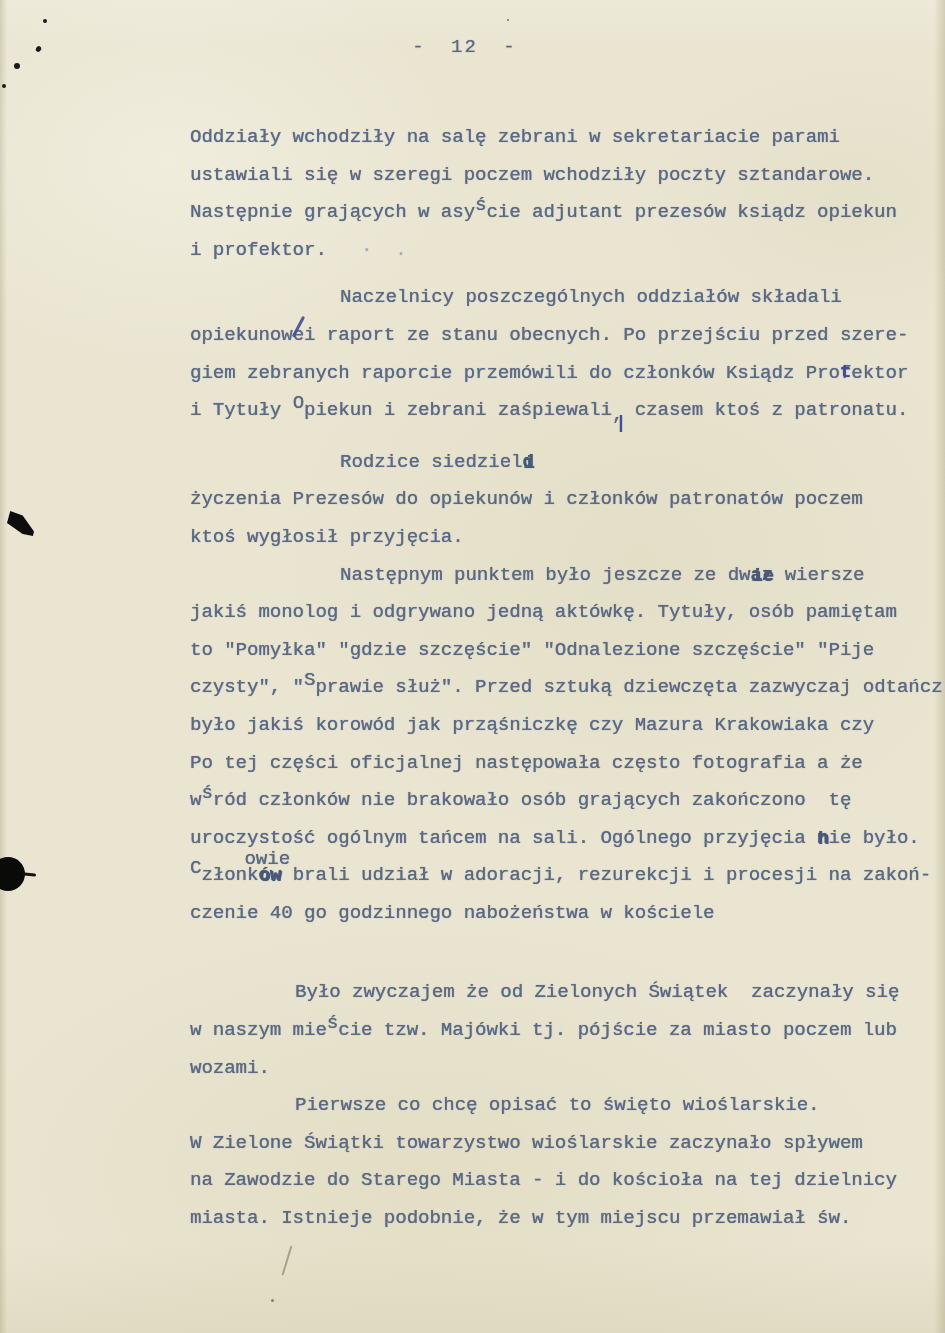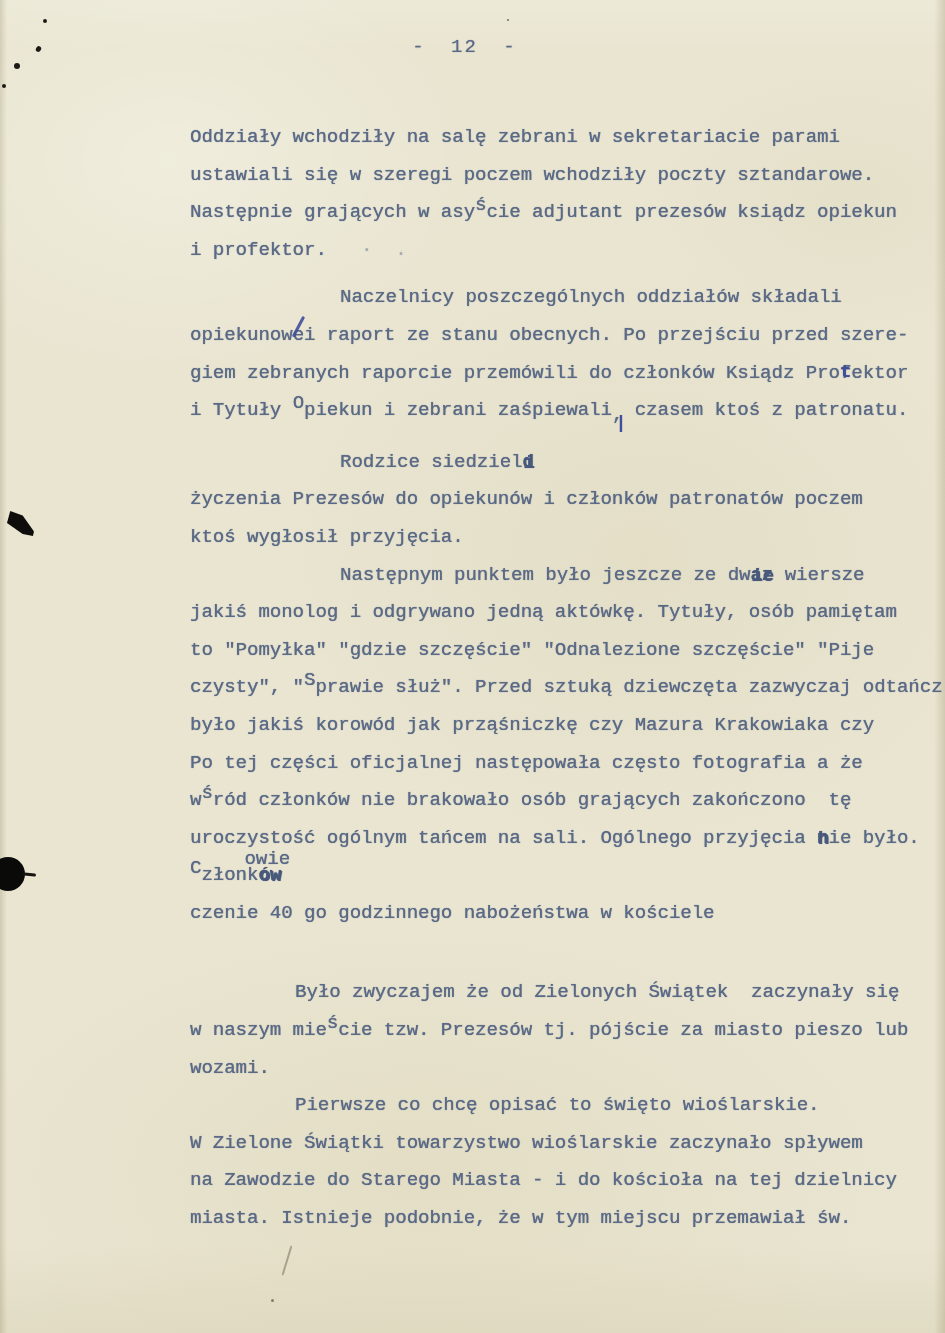--- a/index.html
+++ b/index.html
@@ -90,26 +90,26 @@
       </div>
       <div style="margin-top: 0px;">
         <div class="line ind1"><span class="seg plain">Następnym punktem było jeszcze ze dw</span><span class="seg xout">az<span class="over">ie</span></span><span class="seg plain"> wiersze</span></div>
         <div class="line ind0"><span class="seg plain">jakiś monolog i odgrywano jedną aktówkę. Tytuły, osób pamiętam</span></div>
         <div class="line ind0"><span class="seg plain">to "Pomyłka" "gdzie szczęście" "Odnalezione szczęście" "Pije</span></div>
         <div class="line ind0"><span class="seg plain">czysty", "</span><span class="seg sup">S</span><span class="seg plain">prawie służ". Przed sztuką dziewczęta zazwyczaj odtańcz</span></div>
         <div class="line ind0"><span class="seg plain">było jakiś korowód jak prząśniczkę czy Mazura Krakowiaka czy</span></div>
         <div class="line ind0"><span class="seg plain">Po tej części oficjalnej następowała często fotografia a że</span></div>
         <div class="line ind0"><span class="seg plain">w</span><span class="seg sup">ś</span><span class="seg plain">ród członków nie brakowało osób grających zakończono  tę</span></div>
         <div class="line ind0"><span class="seg plain">uroczystość ogólnym tańcem na sali. Ogólnego przyjęcia </span><span class="seg xout">n<span class="over">h</span></span><span class="seg plain">ie było.</span></div>
-        <div class="line ind0"><span class="seg sup">C</span><span class="seg plain">złonk</span><span class="seg above">owie</span><span class="seg xout">ów<span class="over">ow</span></span></div>
+        <div class="line ind0"><span class="seg sup">C</span><span class="seg plain">złonk</span><span class="seg above">owie</span><span class="seg xout">ów<span class="over">ow</span></span><span class="seg plain"> brali udział w adoracji, rezurekcji i procesji na zakoń-</span></div>
         <div class="line ind0"><span class="seg plain">czenie 40 go godzinnego nabożeństwa w kościele</span></div>
       </div>
       <div style="margin-top: 42px;">
         <div class="line ind2"><span class="seg plain">Było zwyczajem że od Zielonych Świątek  zaczynały się</span></div>
-        <div class="line ind0"><span class="seg plain">w naszym mie</span><span class="seg sup">ś</span><span class="seg plain">cie tzw. Prezesów tj. pójście za miasto pieszo lub</span></div>
+        <div class="line ind0"><span class="seg plain">w naszym mie</span><span class="seg sup">ś</span><span class="seg plain">cie tzw. Majówki tj. pójście za miasto poczem lub</span></div>
         <div class="line ind0"><span class="seg plain">wozami.</span></div>
       </div>
       <div style="margin-top: 0px;">
         <div class="line ind2"><span class="seg plain">Pierwsze co chcę opisać to święto wioślarskie.</span></div>
         <div class="line ind0"><span class="seg plain">W Zielone Świątki towarzystwo wioślarskie zaczynało spływem</span></div>
         <div class="line ind0"><span class="seg plain">na Zawodzie do Starego Miasta - i do kościoła na tej dzielnicy</span></div>
         <div class="line ind0"><span class="seg plain">miasta. Istnieje podobnie, że w tym miejscu przemawiał św.</span></div>
       </div>
     </div>
 

